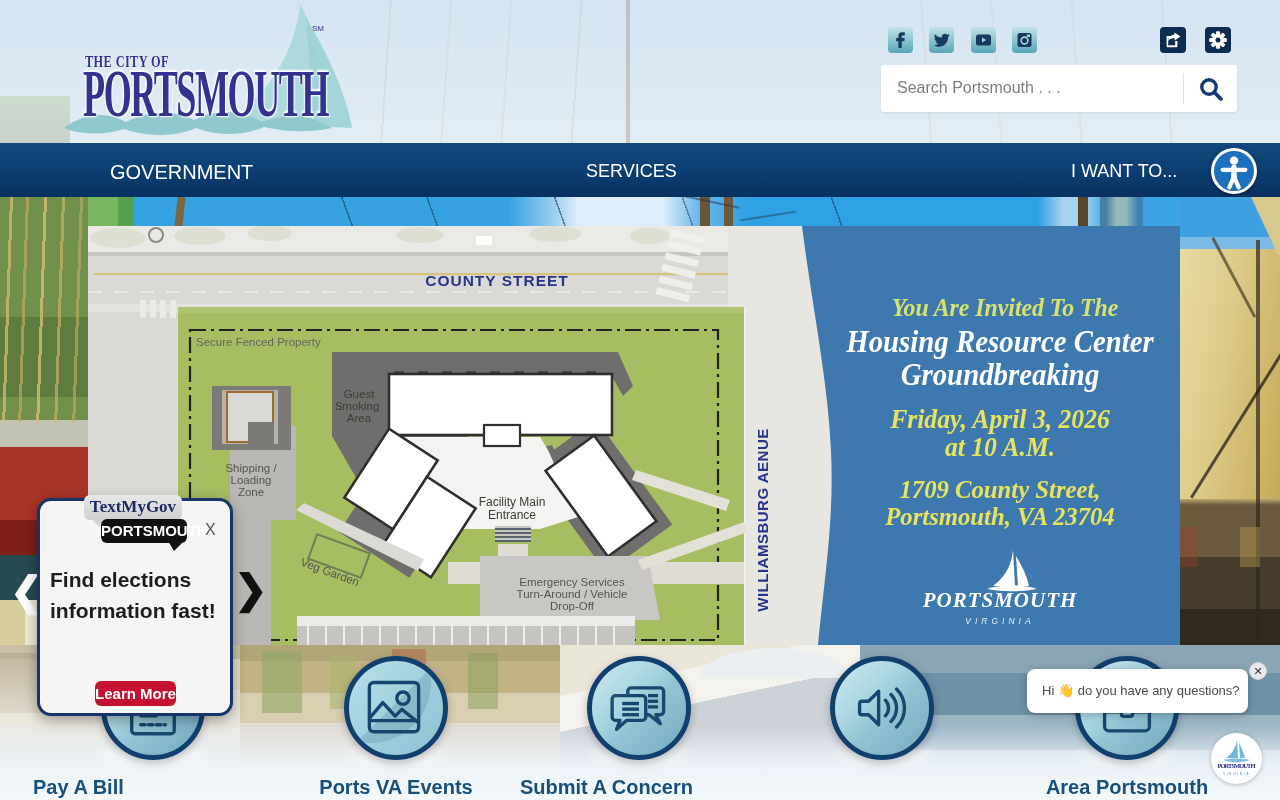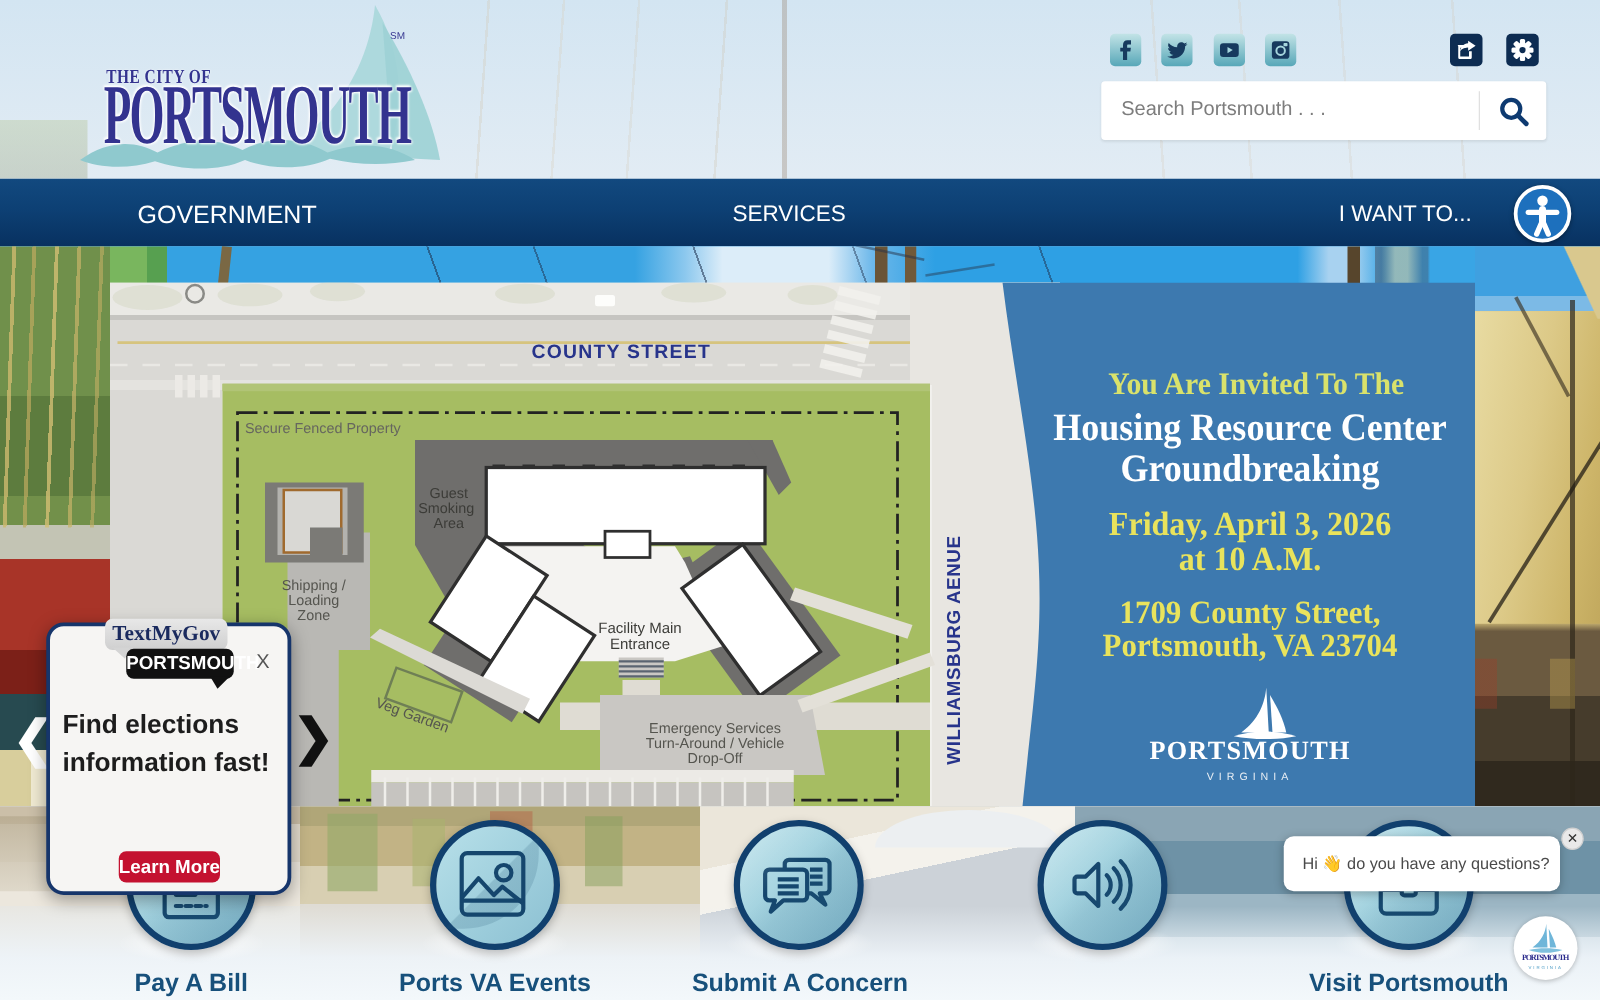--- a/index.html
+++ b/index.html
@@ -315,21 +315,21 @@
         <text x="484" y="372" font-size="11.5" fill="#55554f" text-anchor="middle">Turn-Around / Vehicle</text>
         <text x="484" y="384" font-size="11.5" fill="#55554f" text-anchor="middle">Drop-Off</text>
 
         <text x="242" y="350" font-size="11.5" fill="#55554f" text-anchor="middle" transform="rotate(20 242 346)">Veg Garden</text>
 
         <text x="680" y="294" font-size="15" font-weight="bold" fill="#27348b" letter-spacing="0.5" text-anchor="middle" transform="rotate(-90 680 294)">WILLIAMSBURG AENUE</text>
       </g>
     </svg>
   </div>
 
-  <div class="abs" style="left:795px;top:226px;width:385px;height:392px;">
+  <div class="abs" style="left:795px;top:226px;width:385px;height:392px;font-style:italic;">
     <svg width="385" height="419" viewBox="0 0 385 419" style="display:block;">
       <path d="M7,0 L385,0 L385,419 L23,419 C 31,340 39,290 36,225 C 33,155 17,80 7,0 Z" fill="#3d79af"></path>
     </svg>
 
     <div class="abs" style="left:40px;top:68px;width:340px;text-align:center;font-family:'Liberation Serif',serif;font-weight:bold;font-size:25px;color:#d9e26b;transform:scaleX(.95);">You Are Invited To The</div>
 
     <div class="abs" style="left:30px;top:98px;width:350px;text-align:center;font-family:'Liberation Serif',serif;font-weight:bold;font-size:31px;color:#fff;transform:scaleX(.93);">Housing Resource Center</div>
 
     <div class="abs" style="left:30px;top:131px;width:350px;text-align:center;font-family:'Liberation Serif',serif;font-weight:bold;font-size:31px;color:#fff;transform:scaleX(.93);">Groundbreaking</div>
 
@@ -431,28 +431,28 @@
         <g fill="none" stroke="#15466d" stroke-width="3" stroke-linejoin="round" transform="translate(45,50) scale(1.12) translate(-45,-45)">
       <rect x="25" y="33" width="40" height="28" rx="4"></rect>
       <path d="M38,33 v-4 a3,3 0 0 1 3,-3 h8 a3,3 0 0 1 3,3 v4"></path>
       <line x1="25" y1="44" x2="40" y2="44"></line>
           <line x1="50" y1="44" x2="65" y2="44"></line>
       <rect x="40" y="40" width="10" height="8" rx="2"></rect>
     </g>
       </svg>
   </div>
 
-  <div class="abs" style="left:33px;top:776px;width:240px;text-align:center;font-size:20px;font-weight:bold;color:#17507b;">Pay A Bill</div>
+  <div class="abs" style="left:33px;top:776px;width:240px;text-align:left;font-size:20px;font-weight:bold;color:#17507b;">Pay A Bill</div>
 
   <div class="abs" style="left:276px;top:776px;width:240px;text-align:center;font-size:20px;font-weight:bold;color:#17507b;">Ports VA Events</div>
 
-  <div class="abs" style="left:520px;top:776px;width:240px;text-align:center;font-size:20px;font-weight:bold;color:#17507b;">Submit A Concern</div>
-
-
-  <div class="abs" style="left:1007px;top:776px;width:240px;text-align:center;font-size:20px;font-weight:bold;color:#17507b;">Visit Portsmouth</div>
+  <div class="abs" style="left:520px;top:776px;width:240px;font-size:20px;font-weight:bold;color:#17507b;">Submit A Concern</div>
+
+
+  <div class="abs" style="left:1007px;top:776px;width:240px;text-align:center;font-size:20px;font-weight:bold;color:#17507b;">Area Portsmouth</div>
 
   <div class="abs" style="left:37px;top:498px;width:196px;height:218px;background:#f6f5f3;border:3px solid #16356b;border-radius:14px;box-sizing:border-box;box-shadow:0 4px 14px rgba(0,0,0,.35);"></div>
 
   <div class="abs" style="left:84px;top:495px;width:98px;height:25px;background:linear-gradient(180deg,#e8e8e8,#cfcfcf);border-radius:6px;text-align:center;font-family:'Liberation Serif',serif;font-weight:bold;font-size:17px;color:#1a2a5e;line-height:24px;">TextMyGov</div>
   <div class="abs" style="left:90px;top:518px;width:0;height:0;border-left:10px solid transparent;border-right:4px solid transparent;border-top:9px solid #d4d4d4;"></div>
 
   <div class="abs" style="left:101px;top:519px;width:86px;height:24px;background:#111;border-radius:6px;text-align:center;font-weight:bold;font-size:15px;color:#fff;line-height:23px;">PORTSMOUTH</div>
   <div class="abs" style="left:168px;top:541px;width:0;height:0;border-left:6px solid transparent;border-right:10px solid transparent;border-top:10px solid #111;"></div>
 
   <div class="abs" style="left:205px;top:521px;font-size:16px;color:#555;">X</div>

